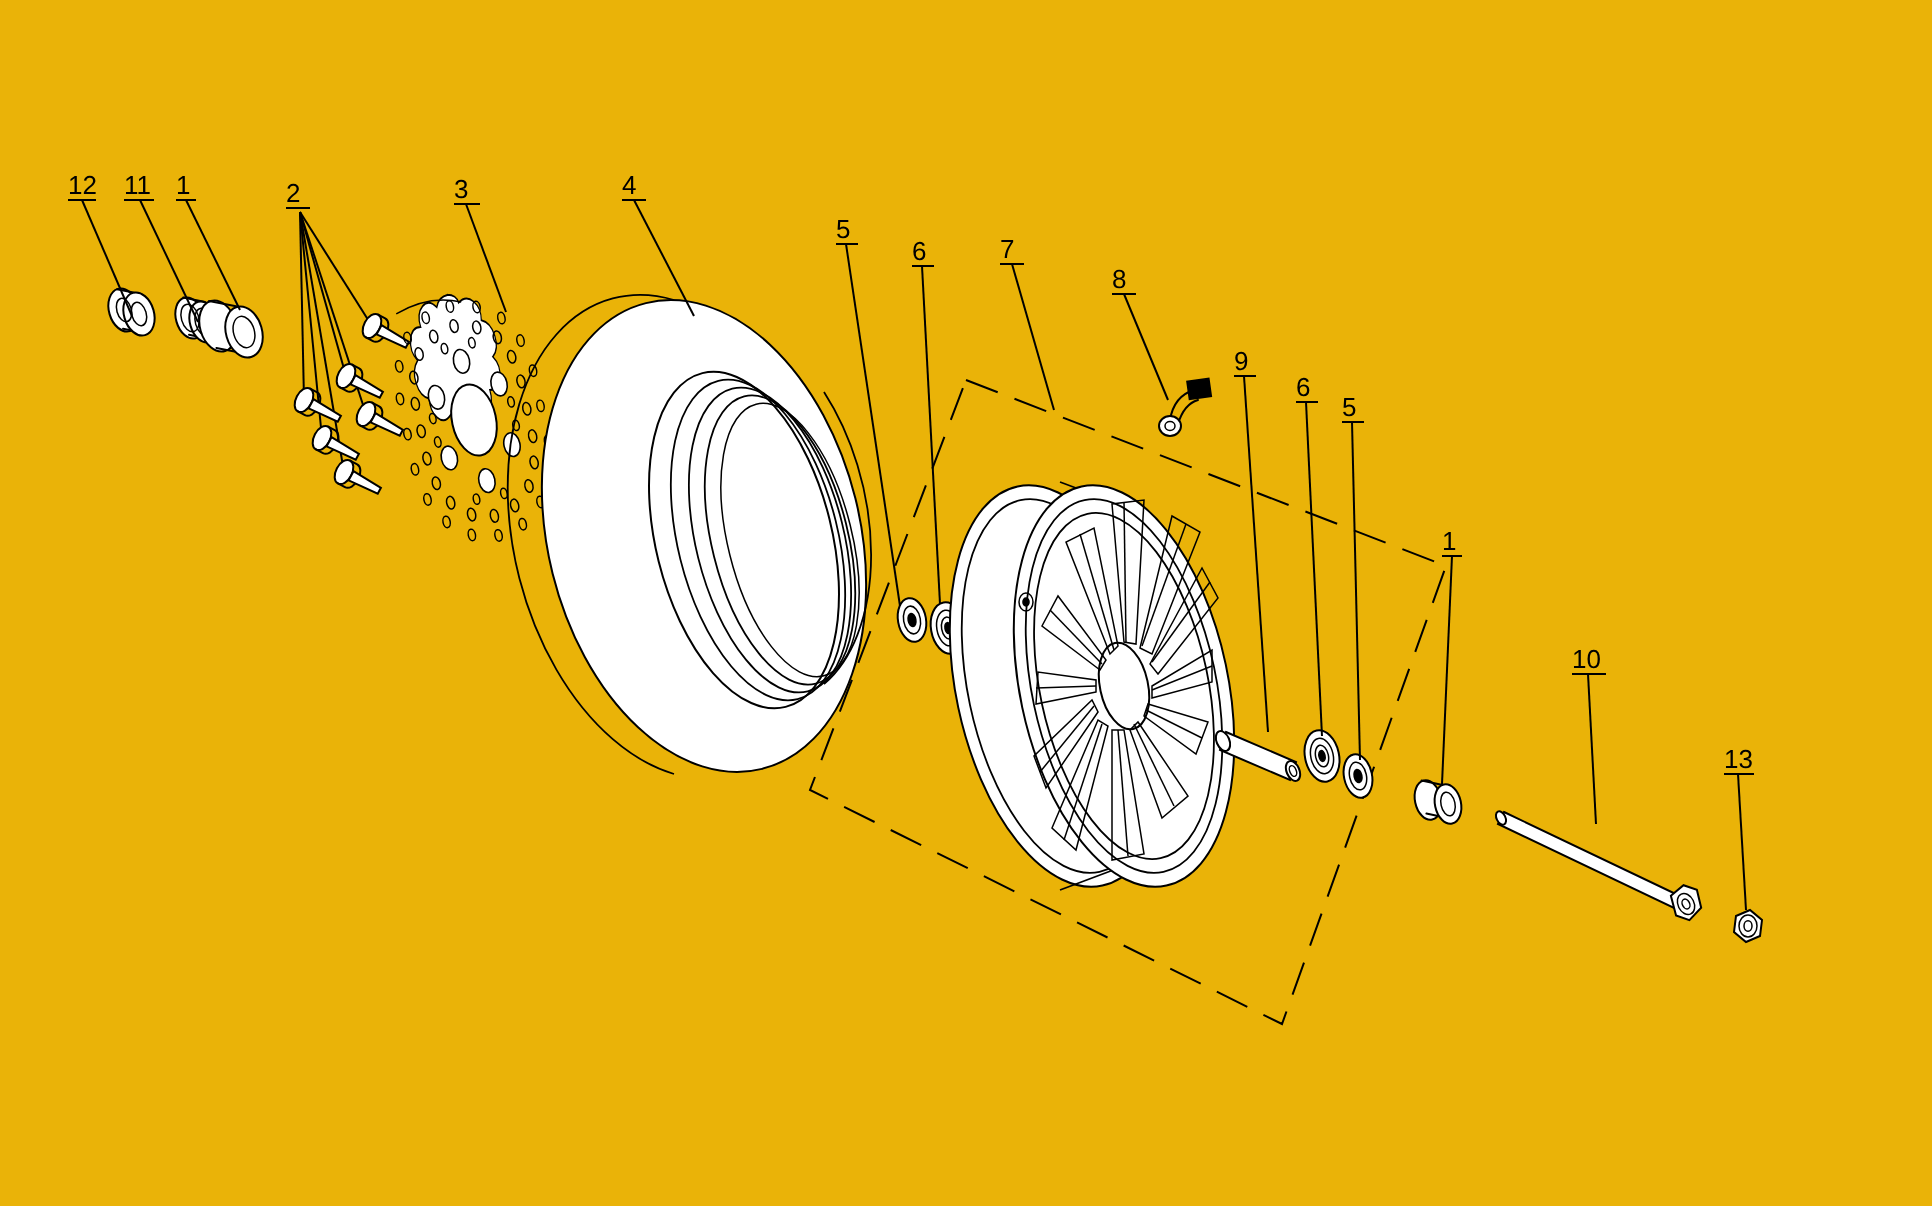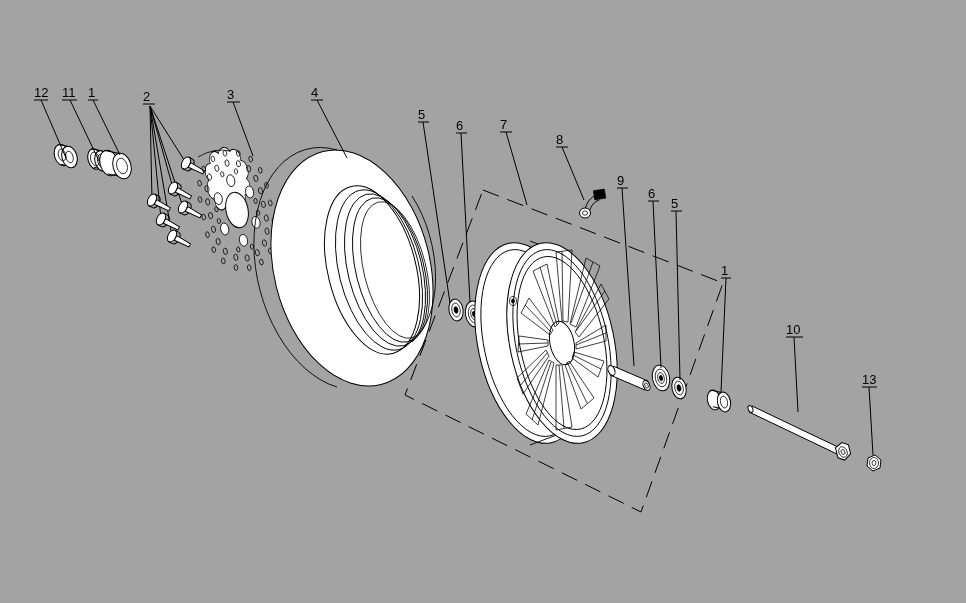--- a/index.html
+++ b/index.html
@@ -8,21 +8,21 @@
     padding: 0;
     background: #ffffff;
   }
   body {
     font-family: "Liberation Sans", sans-serif;
   }
   #diagram-root {
     position: relative;
     width: 966px;
     height: 603px;
-    background: #a3a3a3;
+    background: #eab308;
     overflow: hidden;
   }
   #diagram-svg {
     position: absolute;
     top: 0;
     left: 0;
     width: 966px;
     height: 603px;
   }
   .ln {

